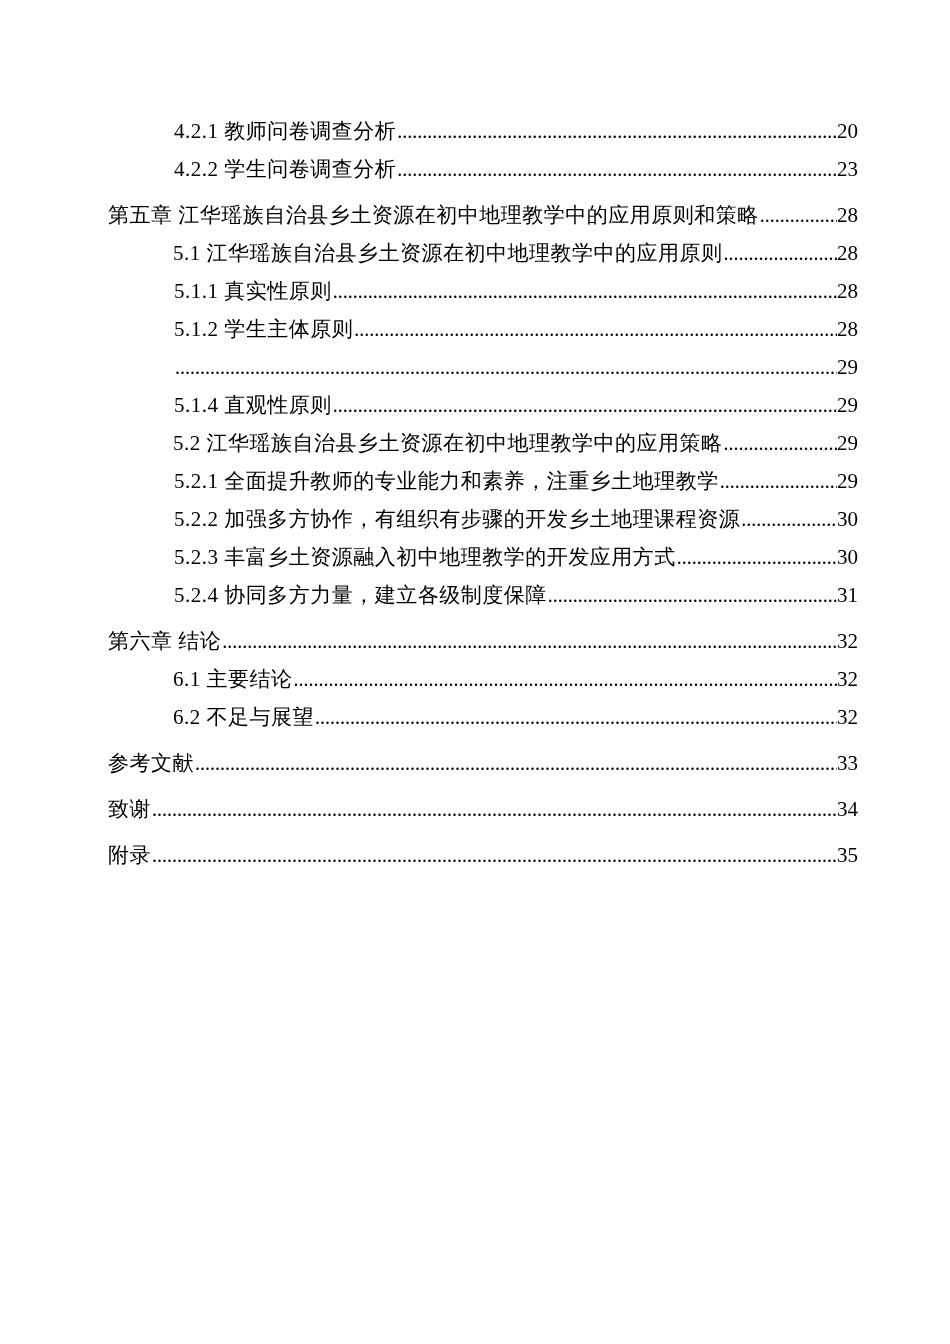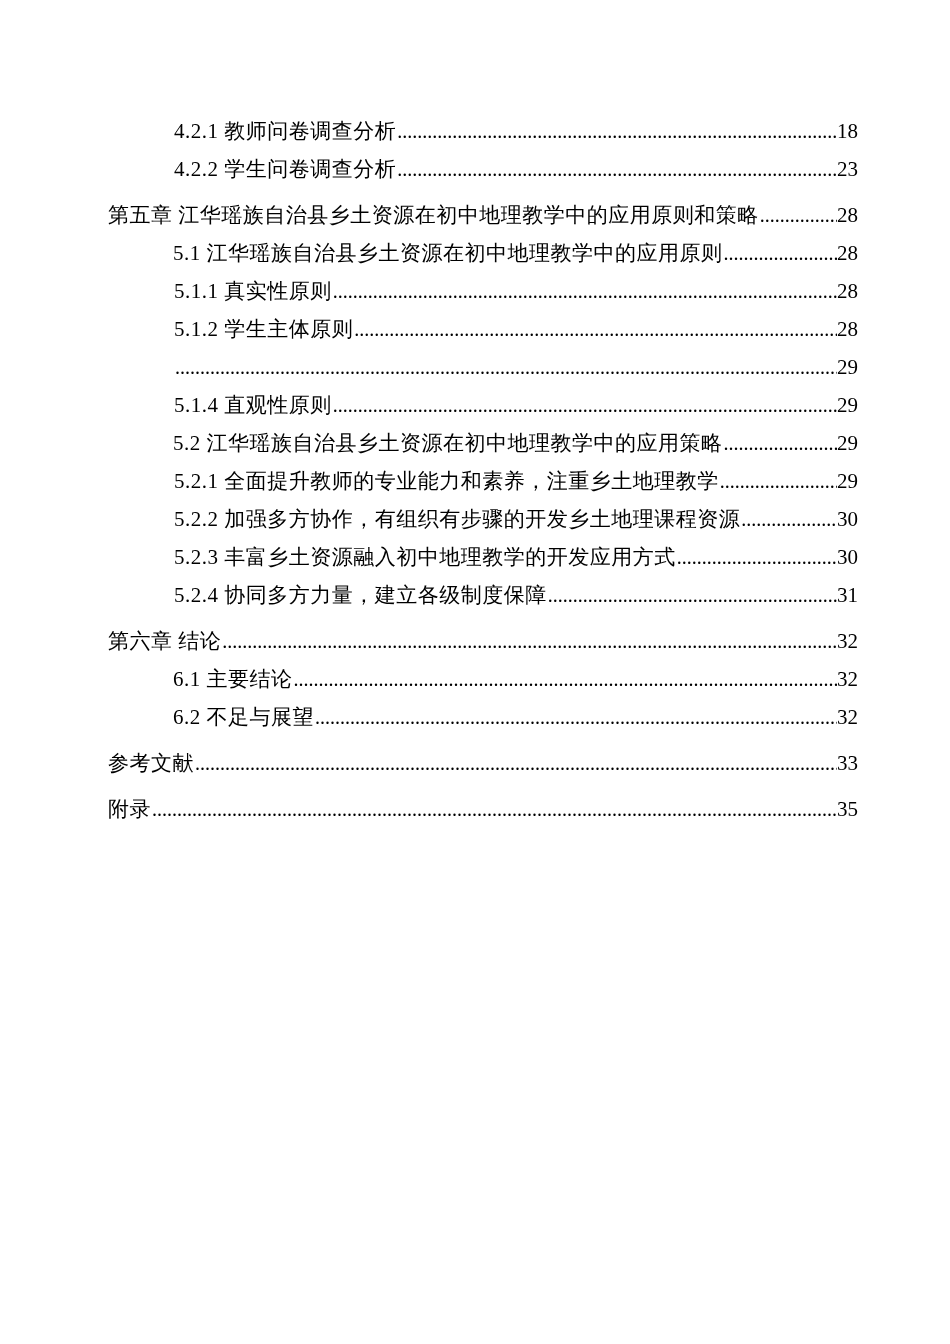--- a/index.html
+++ b/index.html
@@ -61,21 +61,21 @@
   }
 </style>
 </head>
 <body>
 
 <div class="page">
   <div class="toc">
       <div class="toc-row level-3">
     <span class="toc-text">4.2.1 教师问卷调查分析</span>
     <span class="toc-leader"></span>
-    <span class="toc-page">18</span>
+    <span class="toc-page">20</span>
   </div>
       <div class="toc-row level-3">
     <span class="toc-text">4.2.2 学生问卷调查分析</span>
     <span class="toc-leader"></span>
     <span class="toc-page">23</span>
   </div>
       <div class="toc-row level-1">
     <span class="toc-text">第五章 江华瑶族自治县乡土资源在初中地理教学中的应用原则和策略</span>
     <span class="toc-leader"></span>
     <span class="toc-page">28</span>
@@ -143,18 +143,23 @@
     <span class="toc-text">6.2 不足与展望</span>
     <span class="toc-leader"></span>
     <span class="toc-page">32</span>
   </div>
       <div class="toc-row level-1">
     <span class="toc-text">参考文献</span>
     <span class="toc-leader"></span>
     <span class="toc-page">33</span>
   </div>
       <div class="toc-row level-1">
+    <span class="toc-text">致谢</span>
+    <span class="toc-leader"></span>
+    <span class="toc-page">34</span>
+  </div>
+      <div class="toc-row level-1">
     <span class="toc-text">附录</span>
     <span class="toc-leader"></span>
     <span class="toc-page">35</span>
   </div>
     </div>
 </div>
 
 </body></html>

